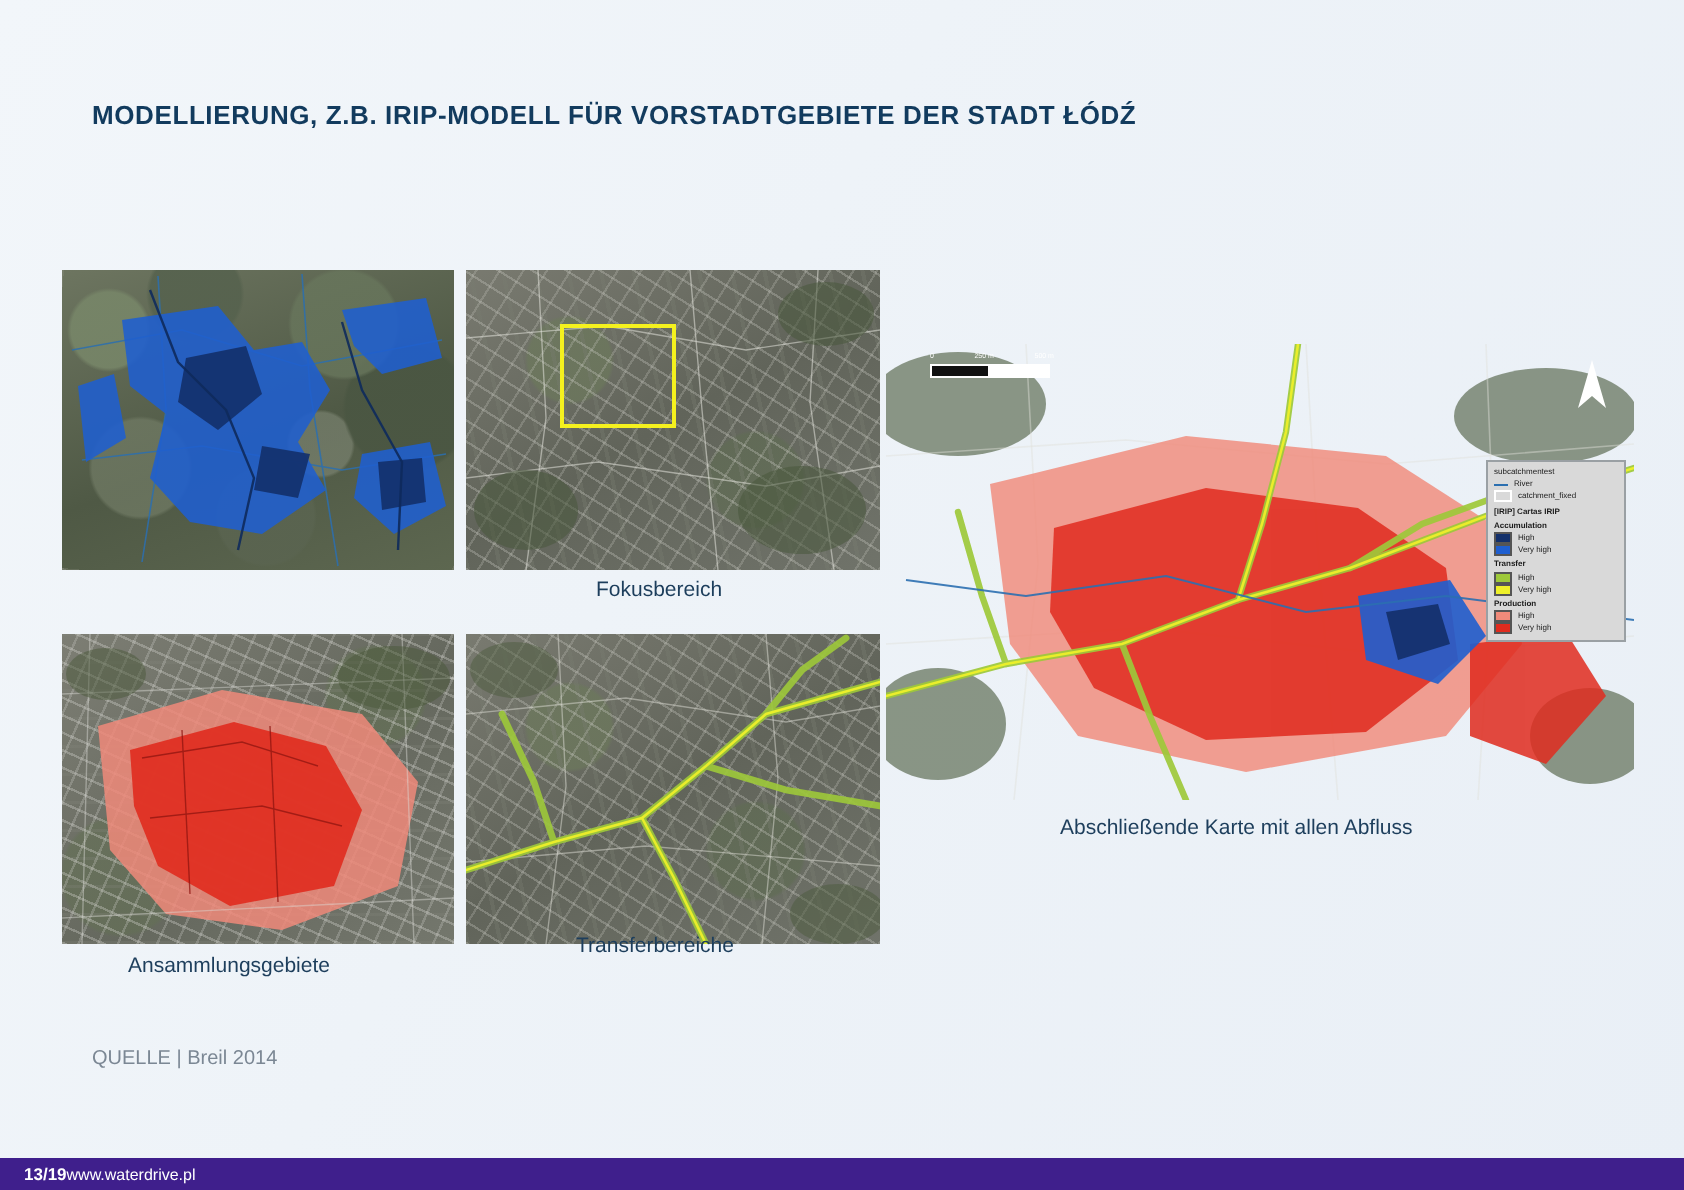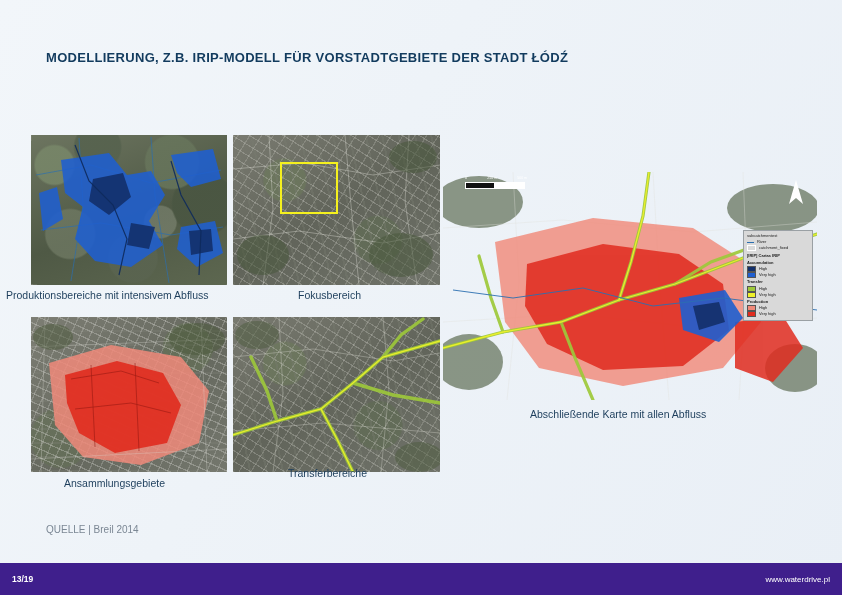--- a/index.html
+++ b/index.html
@@ -187,25 +187,24 @@
     left: 46px;
     top: 524px;
     font-size: 10px;
     color: #7b8794;
   }
   .footer {
     position: absolute;
     left: 0;
     bottom: 0;
     width: 842px;
-    height: 32px;
+    height: 16px;
     background: #3f1f8c;
     display: flex;
     align-items: center;
-    justify-content: space-between;
     padding: 0 12px;
     box-sizing: border-box;
   }
   .footer .pg {
     color: #ffffff;
     font-size: 8.5px;
     font-weight: bold;
   }
   .footer .site {
     color: #ffffff;
@@ -248,21 +247,20 @@
         <path d="M62,44 L92,38 L100,62 L78,80 L58,66 Z"></path>
         <path d="M100,88 L124,92 L118,114 L96,110 Z"></path>
         <path d="M158,96 L180,94 L182,116 L160,120 Z"></path>
       </g>
       <g stroke="#0e2a5c" stroke-width="1.2" fill="none" opacity="0.9">
         <path d="M44,10 L58,46 L82,70 L96,104 L88,140"></path>
         <path d="M140,26 L150,60 L170,96 L168,140"></path>
       </g>
     </svg>
   </div>
-  <div class="caption" style="left:6px; top:289px;">Produktionsbereiche mit intensivem Abfluss</div>
 
   <div class="thumb" style="left:233px; top:135px; width:207px; height:150px;">
     <div class="sat sat-urban"></div>
     <svg class="net" viewBox="0 0 207 150" preserveAspectRatio="none">
       <g stroke="rgba(225,225,218,0.55)" stroke-width="0.7" fill="none">
         <path d="M0,34 L70,28 L140,40 L207,30"></path>
         <path d="M0,104 L66,96 L150,108 L207,98"></path>
         <path d="M36,0 L40,74 L30,150"></path>
         <path d="M112,0 L118,70 L126,150"></path>
         <path d="M176,0 L172,66 L184,150"></path>

